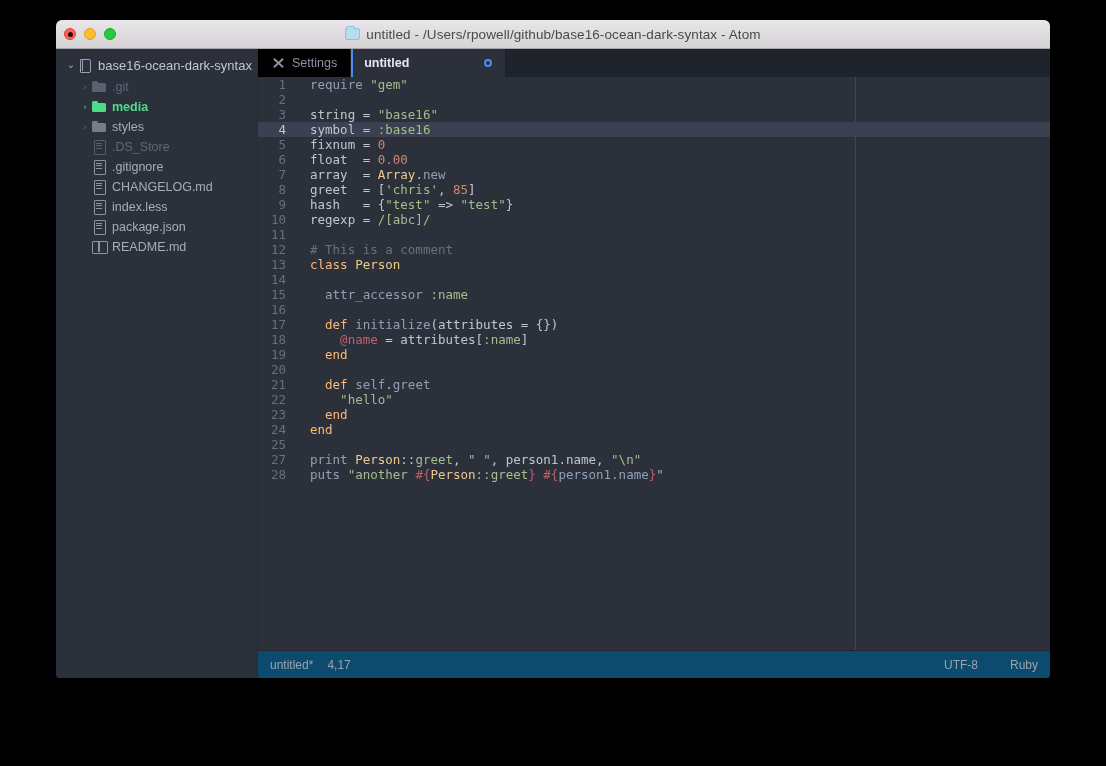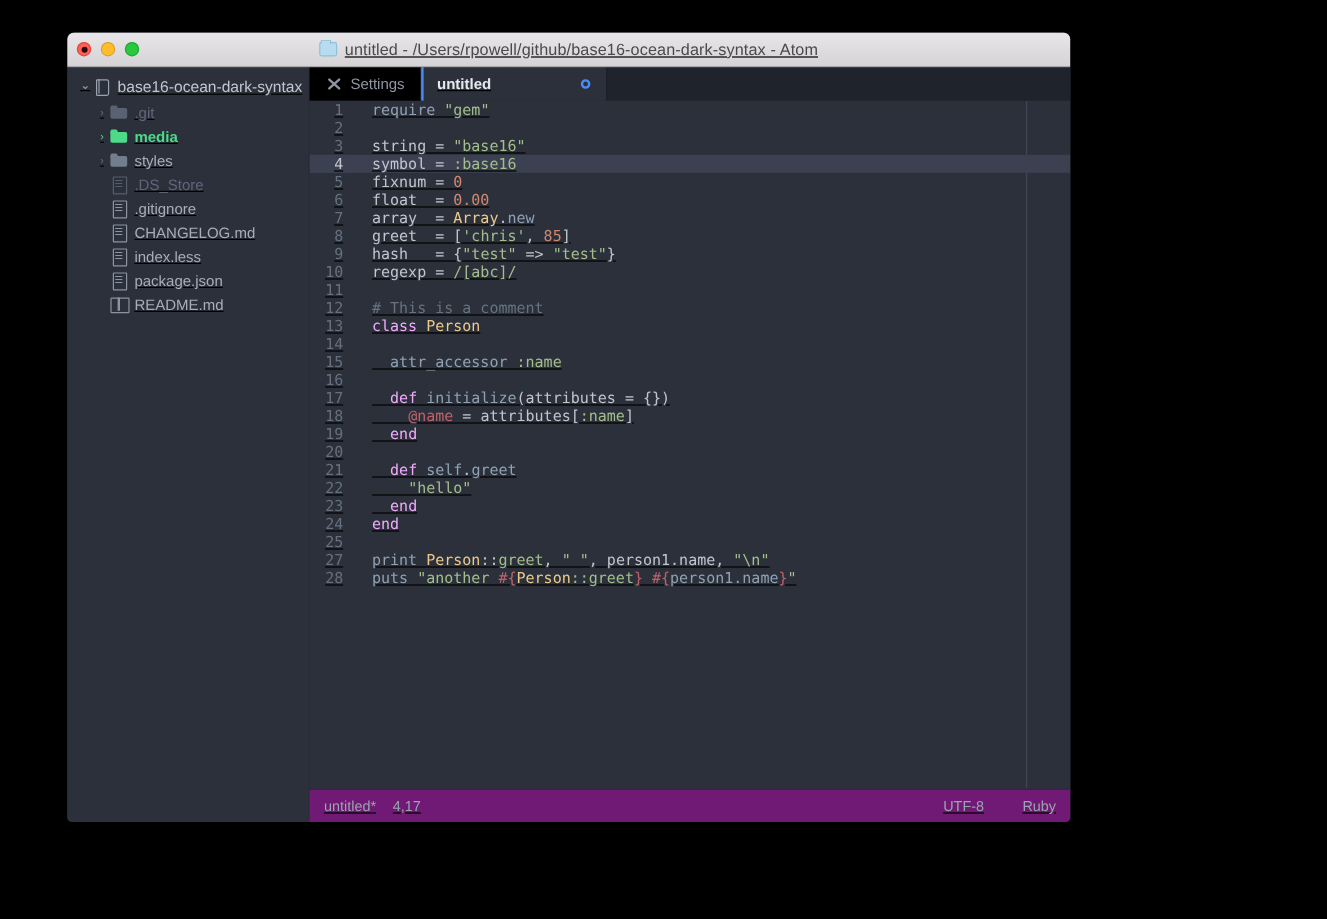--- a/index.html
+++ b/index.html
@@ -6,27 +6,26 @@
   html, body {
     width: 1106px; height: 766px;
     background: #000000;
     overflow: hidden;
     font-family: "Liberation Sans", sans-serif;
   }
 
   
   #window {
     position: absolute;
-    left: 56px; top: 27px;
-    width: 836px; height: 658px;
+    left: 56px; top: 20px;
+    width: 994px; height: 658px;
     background: #2b303b;
     border-radius: 6px 6px 4px 4px;
     overflow: hidden;
     box-shadow: 0 10px 34px rgba(0,0,0,.65);
-    text-decoration: underline;
   }
 
   
   #titlebar {
     position: relative;
     height: 29px;
     background: linear-gradient(to bottom, #e8e6e8 0%, #d6d3d6 100%);
     border-bottom: 1px solid #a9a6a9;
     display: flex; align-items: center;
   }
@@ -198,33 +197,33 @@
   .gut {
     width: 36px; flex: 0 0 36px; text-align: right; padding-right: 8px;
     color: #65707e; user-select:none;
   }
   .code { padding-left: 16px; white-space: pre; color: #c0c5ce; }
 
   
   .s-def   { color: #c0c5ce; }
   .s-str   { color: #a3be8c; }
   .s-num   { color: #d08770; }
-  .s-kw    { color: #f0abfc; }
+  .s-kw    { color: #fdba74; }
   .s-cls   { color: #ebcb8b; }
   .s-fn    { color: #8fa1b3; }
   .s-cmt   { color: #65737e; }
   .s-var   { color: #bf616a; }
   .s-sym   { color: #a3be8c; }
   .s-builtin { color: #8fa1b3; }
   .s-interp  { color: #bf616a; }
 
   
   #statusbar {
     height: 28px; flex: 0 0 28px;
-    background: #701a75;
+    background: #0c4a6e;
     display: flex; align-items: center;
     font-size: 12px; color: #9aa3b0;
     padding: 0 12px;
     border-top: 1px solid #21252d;
   }
   #status-left { display: flex; gap: 14px; }
   #status-right { margin-left: auto; display: flex; gap: 32px; }
 </style>
 </head>
 <body>

